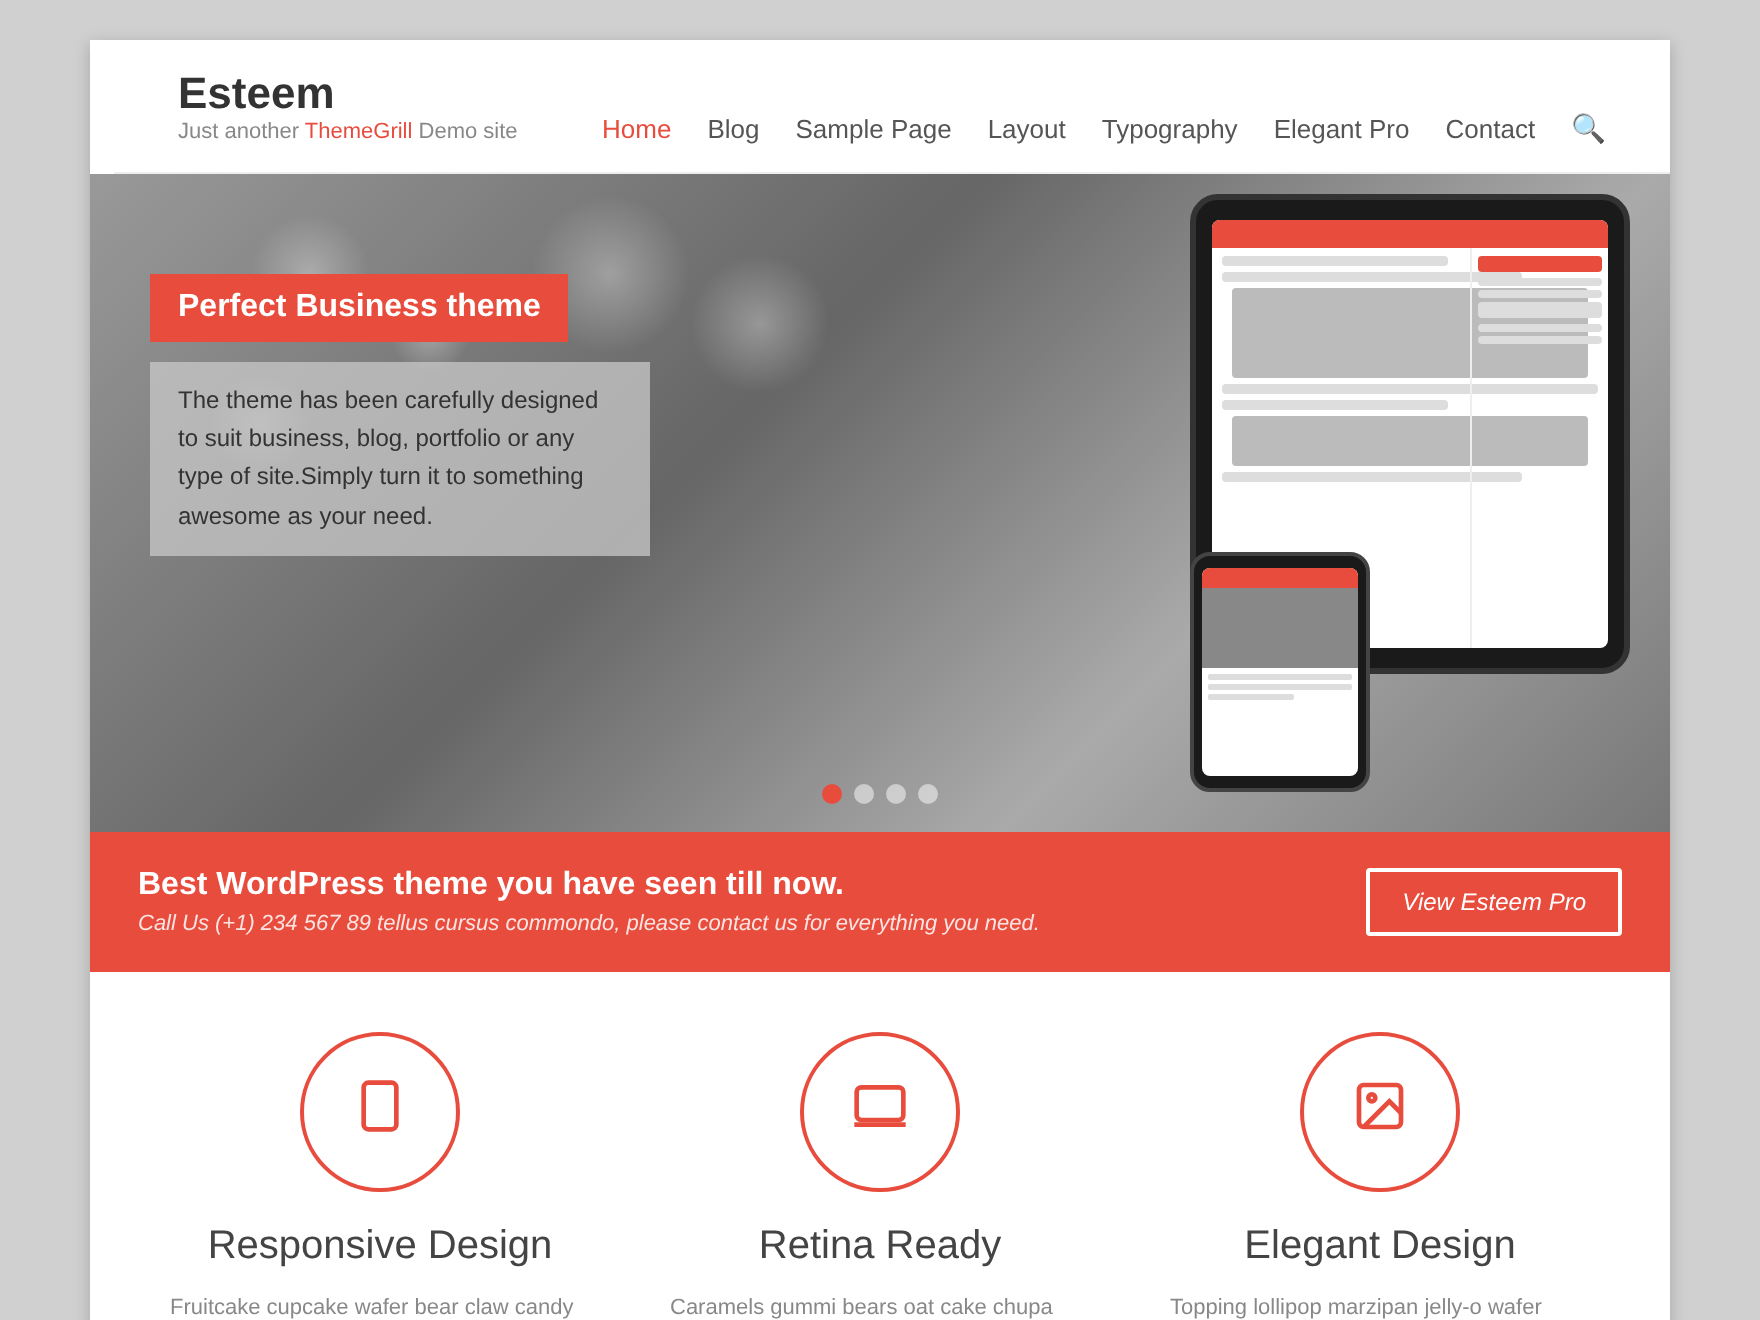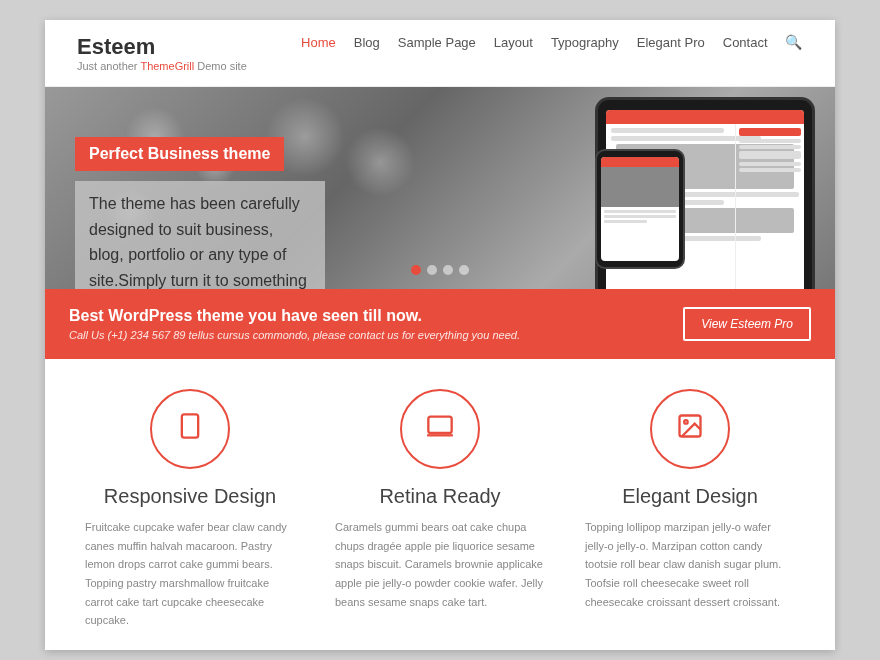--- a/index.html
+++ b/index.html
@@ -15,23 +15,24 @@
     .site-wrapper {
       width: 790px;
       background: #fff;
       box-shadow: 0 2px 8px rgba(0,0,0,0.2);
     }
     
     .site-header {
       background: #fff;
       padding: 14px 32px;
       display: flex;
-      align-items: flex-start;
+      align-items: flex-end;
       justify-content: space-between;
       border-bottom: 1px solid #eee;
+      margin-left: 12px;
     }
     .site-branding {}
     .site-title {
       font-size: 22px;
       font-weight: bold;
       color: #333;
     }
     .site-tagline {
       font-size: 11px;
       color: #888;
@@ -56,21 +57,21 @@
     .nav-search {
       font-size: 14px;
       color: #555;
       cursor: pointer;
     }
 
     
     .hero-section {
       position: relative;
       background: #888;
-      height: 202px;
+      height: 329px;
       overflow: hidden;
     }
     .hero-bg {
       width: 100%;
       height: 100%;
       background: linear-gradient(135deg, #999 0%, #666 40%, #aaa 70%, #777 100%);
       position: absolute;
       top: 0; left: 0;
     }
     
@@ -195,21 +196,21 @@
       color: #fff;
       font-size: 16px;
       font-weight: bold;
       padding: 8px 14px;
       display: inline-block;
       margin-bottom: 10px;
     }
     .hero-description-box {
       background: rgba(200, 200, 200, 0.75);
       color: #333;
-      font-size: 16px;
+      font-size: 12px;
       line-height: 1.6;
       padding: 10px 14px;
       max-width: 250px;
     }
 
     
     .slider-dots {
       position: absolute;
       bottom: 14px;
       left: 50%;

